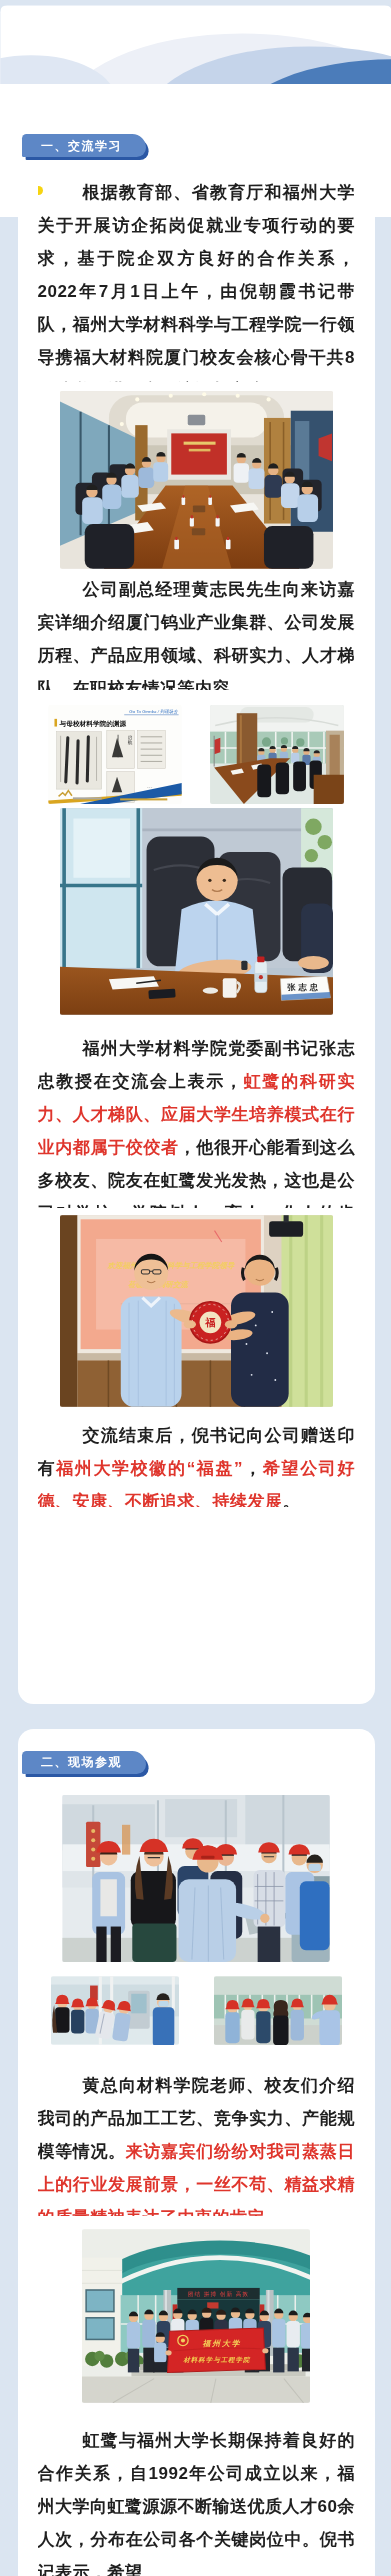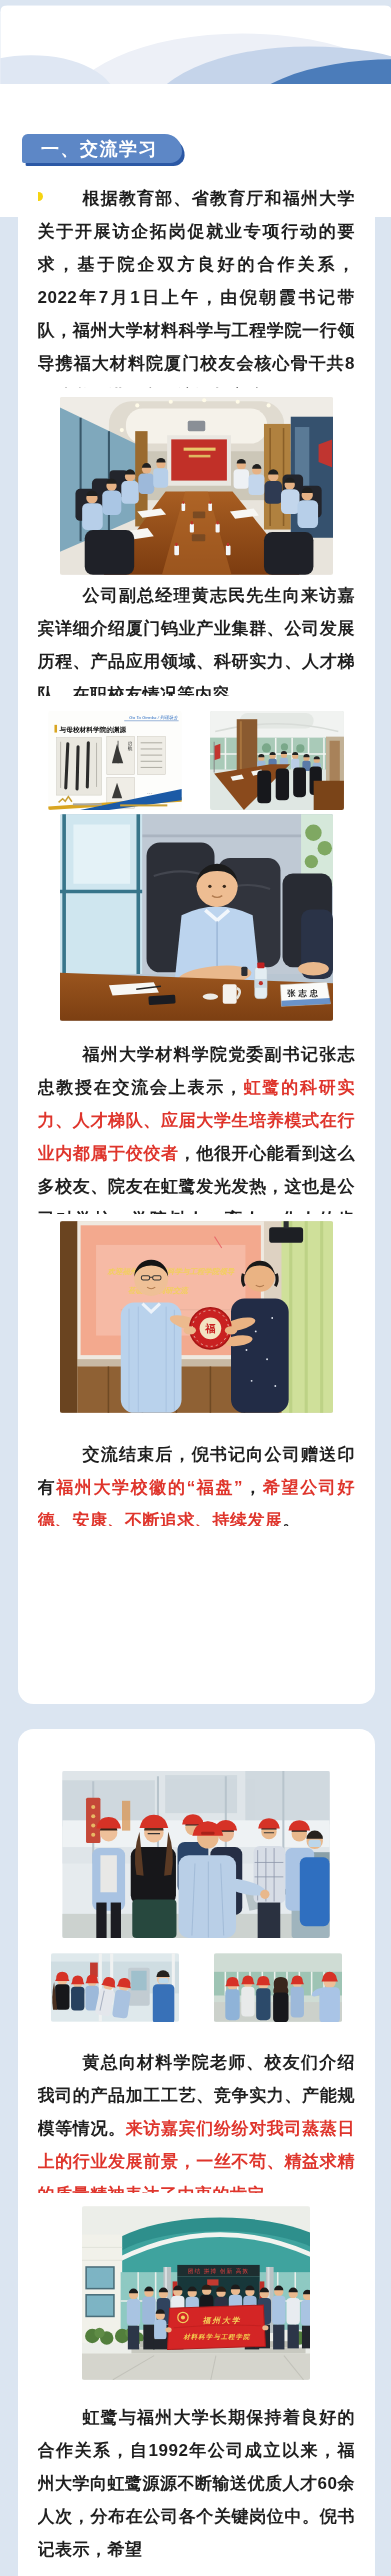--- a/index.html
+++ b/index.html
@@ -9,21 +9,21 @@
   *{margin:0;padding:0;box-sizing:border-box;}
   html,body{width:392px;}
   body{background:var(--bg);font-family:"Liberation Sans",sans-serif;color:var(--ink);}
   .root{width:392px;height:2878px;overflow:hidden;position:relative;}
   .waves{height:84px;position:relative;z-index:0;}
   .bleed{position:absolute;top:84px;left:0;width:392px;height:133px;background:var(--card);z-index:0;}
   .card{position:relative;z-index:1;margin:0 17.5px;background:var(--card);overflow:hidden;}
   .card1{height:1620px;border-radius:0 0 15.5px 15.5px;padding:50px 19.6px 0 20px;}
   .card2{height:983px;border-radius:15.5px;margin-top:25px;padding:21.6px 19.6px 0 20px;}
   .badge{position:relative;display:inline-block;margin-left:-16px;background:var(--blue);color:#fff;
-    font-size:18px;font-weight:700;letter-spacing:1.5px;line-height:1;padding:5.7px 24px 5.7px 19.6px;
+    font-size:12px;font-weight:700;letter-spacing:1.5px;line-height:1;padding:5.7px 24px 5.7px 19.6px;
     border-radius:6.2px 18.5px 12.4px 2.1px;box-shadow:3.1px 3.6px 0 -0.5px var(--blue-dark);}
   .p{position:relative;font-size:17px;line-height:33px;font-weight:600;letter-spacing:0.5px;
      text-indent:45px;text-align:justify;overflow:hidden;color:var(--ink);}
   .l3{height:88px}.l4{height:117px}.l5{height:147px}.l6{height:176px}.l7{height:206px}
   .seg-normal{color:var(--ink);}
   .seg-red{color:var(--red);font-weight:700;}
   .bullet{position:absolute;left:-4.1px;top:9.8px;width:9.8px;height:9.8px;border-radius:50%;
     background:var(--yellow);text-indent:0;}
   .ph{display:block;margin:0 auto;border-radius:2.1px;overflow:hidden;line-height:0;}
   .ph svg{display:block;}
@@ -428,24 +428,25 @@
         </g>
         <circle cx="292" cy="208" r="40" fill="#c92121" stroke="#a81616" stroke-width="3"></circle>
         <circle cx="292" cy="208" r="35" fill="none" stroke="#e8d8c8" stroke-width="1.5" stroke-dasharray="4 6"></circle>
         <circle cx="292" cy="208" r="21" fill="#f3e4c2"></circle>
         <text x="292" y="216" font-size="20" font-weight="bold" text-anchor="middle" fill="#c92121">福</text>
         <ellipse cx="252" cy="212" rx="12" ry="8" fill="#ecba8e"></ellipse>
         <ellipse cx="332" cy="212" rx="12" ry="8" fill="#eab383"></ellipse>
       </svg>
     </div>
 
-    <div class="p l3" style="margin-top:25px"><span class="seg-normal">交流结束后，倪书记向公司赠送印有</span><span class="seg-red">福州大学校徽的“福盘”</span><span class="seg-normal">，</span><span class="seg-red">希望公司好德、安康、不断追求、持续发展</span><span class="seg-normal">。</span></div>
+    <div class="p l3" style="margin-top:12px"><span class="seg-normal">交流结束后，倪书记向公司赠送印有</span><span class="seg-red">福州大学校徽的“福盘”</span><span class="seg-normal">，</span><span class="seg-red">希望公司好德、安康、不断追求、持续发展</span><span class="seg-normal">。</span></div>
   </div>
 
   <div class="card card2">
+    <div class="badge">二、现场参观</div>
 
 
     
     <div class="ph" style="width:268px;height:167px;margin-top:20.6px">
       <svg viewBox="0 0 520 325" width="268" height="167">
         <rect width="520" height="325" fill="#e6ebee"></rect>
         <rect width="520" height="180" fill="#dfe5e9"></rect>
         <g fill="#ccd6dc" opacity="0.8">
             <rect x="0" y="18" width="180" height="90"></rect>
             <rect x="200" y="8" width="140" height="74"></rect>

